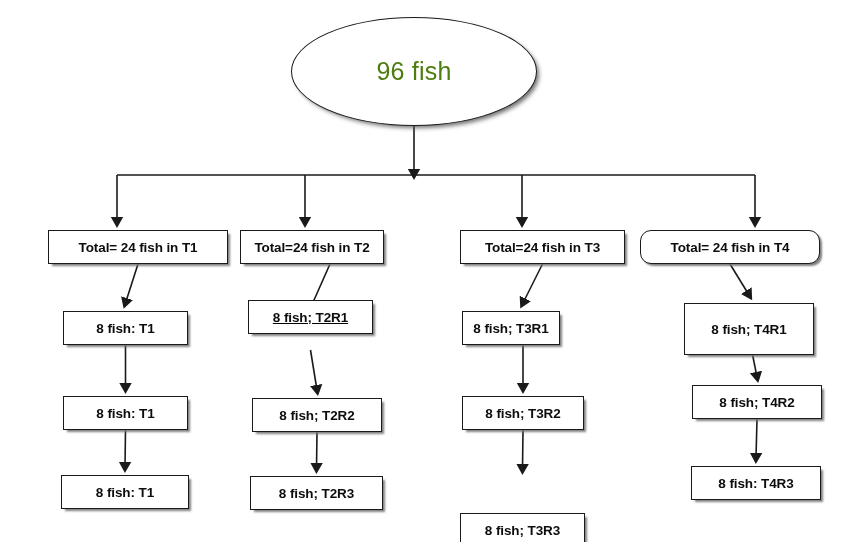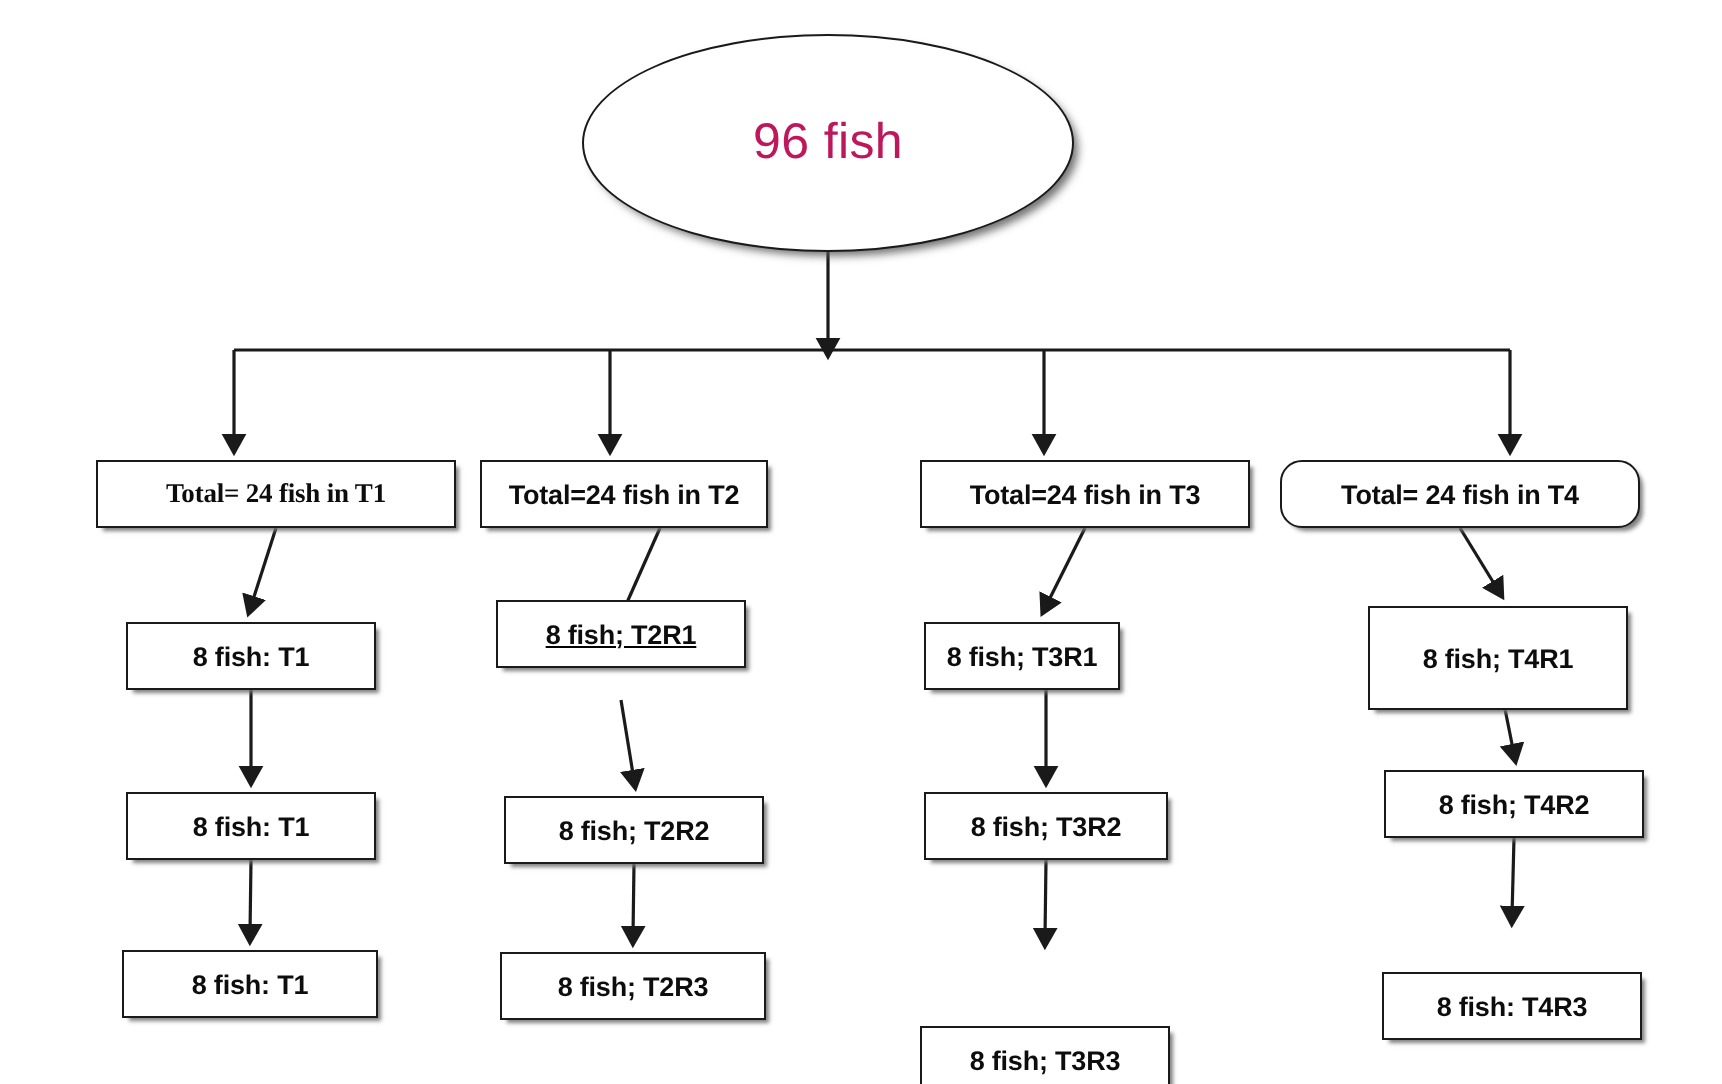--- a/index.html
+++ b/index.html
@@ -36,21 +36,21 @@
     background: #ffffff;
     display: flex;
     align-items: center;
     justify-content: center;
     box-shadow: 3px 3px 4px -1px rgba(90,90,90,0.85);
     z-index: 3;
   }
   .ellipse-label {
     font-size: 25px;
     font-weight: 400;
-    color: #be185d;
+    color: #4d7c0f;
     letter-spacing: 0.2px;
     white-space: nowrap;
   }
   
   .box-node {
     position: absolute;
     box-sizing: border-box;
     border: 1.5px solid #1a1a1a;
     background: #ffffff;
     display: flex;
@@ -100,21 +100,21 @@
         <line x1="749" y1="337" x2="757" y2="377" marker-end="url(#arrowhead)"></line>
         <line x1="757" y1="419" x2="756" y2="458" marker-end="url(#arrowhead)"></line>
       </g>
   </svg>
 
   <div class="ellipse-node" id="root-node" style="left: 291px; top: 17px; width: 246px; height: 109px;">
     <span class="ellipse-label">96 fish</span>
   </div>
 
   <div id="nodes-layer">
-      <div class="box-node level-1" style="left: 48px; top: 230px; width: 180px; height: 34px; font-family: Liberation Serif, serif;">
+      <div class="box-node level-1" style="left: 48px; top: 230px; width: 180px; height: 34px;">
         <span class="box-label">Total= 24 fish in T1</span>
       </div>
       <div class="box-node level-2" style="left: 63px; top: 311px; width: 125px; height: 34px;">
         <span class="box-label">8 fish: T1</span>
       </div>
       <div class="box-node level-2" style="left: 63px; top: 396px; width: 125px; height: 34px;">
         <span class="box-label">8 fish: T1</span>
       </div>
       <div class="box-node level-2" style="left: 61px; top: 475px; width: 128px; height: 34px;">
         <span class="box-label">8 fish: T1</span>
@@ -145,18 +145,18 @@
       </div>
       <div class="box-node level-1" style="left: 640px; top: 230px; width: 180px; height: 34px; border-radius: 11px;">
         <span class="box-label">Total= 24 fish in T4</span>
       </div>
       <div class="box-node level-2" style="left: 684px; top: 303px; width: 130px; height: 52px;">
         <span class="box-label">8 fish; T4R1</span>
       </div>
       <div class="box-node level-2" style="left: 692px; top: 385px; width: 130px; height: 34px;">
         <span class="box-label">8 fish; T4R2</span>
       </div>
-      <div class="box-node level-2" style="left: 691px; top: 466px; width: 130px; height: 34px; margin-top: 20px;">
+      <div class="box-node level-2" style="left: 691px; top: 466px; width: 130px; height: 34px;">
         <span class="box-label">8 fish: T4R3</span>
       </div>
     </div>
 
 </div>
 
 </body></html>

